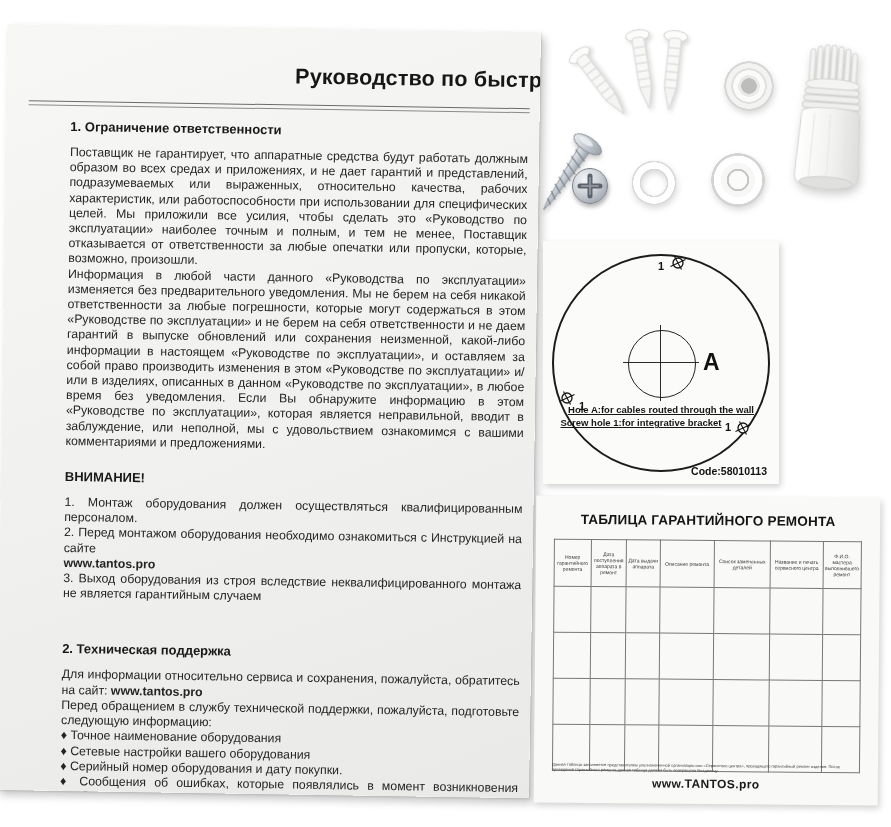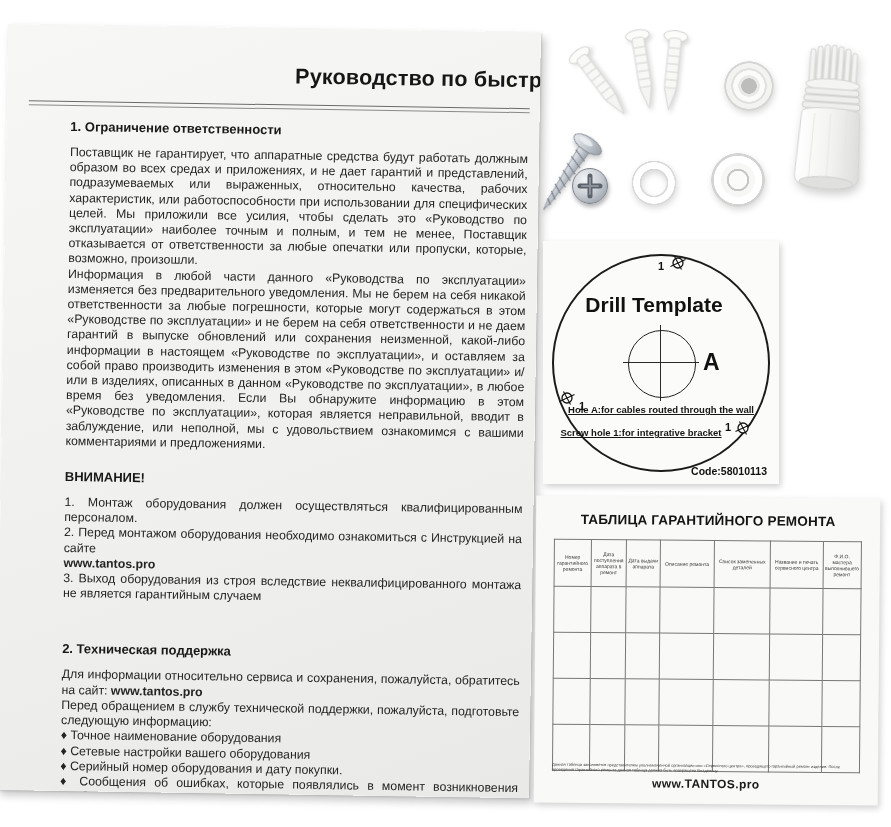--- a/index.html
+++ b/index.html
@@ -95,21 +95,21 @@
   .ch-h{position:absolute;left:80px;top:121px;width:76px;height:1.4px;background:#2a2a2a;}
   .ch-v{position:absolute;left:117px;top:84px;width:1.4px;height:76px;background:#2a2a2a;}
   .label-a{position:absolute;left:160px;top:108px;font-size:23px;font-weight:bold;color:#111;}
   .mark{position:absolute;width:20px;height:20px;}
   .mark-num{position:absolute;font-size:11px;font-weight:bold;color:#111;}
   .drill-note{
     position:absolute;left:0;right:0;text-align:center;
     font-size:9.5px;font-weight:bold;color:#161616;text-decoration:underline;
   }
   .note1{top:163px;}
-  .note2{top:186px;padding-right:40px;}
+  .note2{top:176px;padding-right:40px;}
   .drill-code{position:absolute;right:12px;bottom:7px;font-size:10.5px;font-weight:bold;color:#111;margin-top:33px;}
 
   
   .warranty-card{
     position:absolute;left:535px;top:497px;width:344px;height:307px;
     background:#f9f9f7;
     box-shadow:2px 3px 6px rgba(0,0,0,0.18);
     transform:rotate(0.5deg);
   }
   .warranty-title{
@@ -293,21 +293,20 @@
         <line x1="26" y1="70" x2="24" y2="140"></line>
           <line x1="42" y1="70" x2="42" y2="144"></line>
           <line x1="58" y1="70" x2="60" y2="140"></line>
       </g>
       <ellipse cx="42" cy="139" rx="27" ry="6" fill="#e0e0de" stroke="#cfcfcd" stroke-width="1"></ellipse>
     </svg>
   </div>
 
   <div class="drill-card">
     <div class="big-circle"></div>
-    <div class="drill-title">Drill Template</div>
 
     <div class="ch-h"></div>
     <div class="ch-v"></div>
     <div class="hole-a"></div>
     <div class="label-a">A</div>
 
     <svg class="mark" style="left:125px;top:12px;" viewBox="0 0 20 20">
       <circle cx="10" cy="10" r="5" fill="#fbfbf9" stroke="#141414" stroke-width="1.3"></circle>
       <path d="M2.5 13.5 L17.5 6.5" stroke="#141414" stroke-width="1.1"></path>
       <path d="M6.5 3.5 L13.5 16.5" stroke="#141414" stroke-width="1.1"></path>

